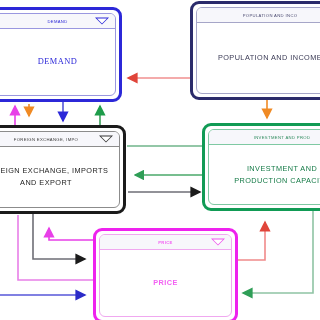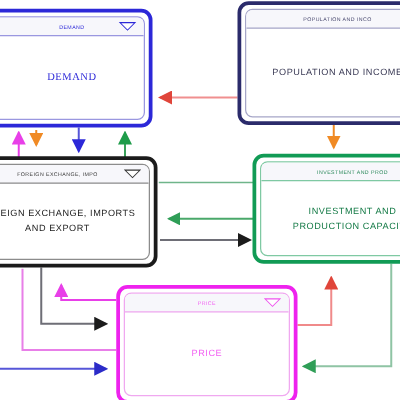--- a/index.html
+++ b/index.html
@@ -106,21 +106,21 @@
   #p-inv .titlebar{border-bottom-color:#7fc9a3;color:#179b57;}
   #p-inv .titlebar-text{color:#2d8a5c;}
   #p-inv .body-text{color:#147a46;}
 
   #p-price{
     left:93px;top:228px;width:145px;height:95px;
     border-width:3px;border-color:#ee22ee;
   }
   #p-price .panel-inner{border-color:#f0a8f0;}
   #p-price .titlebar{border-bottom-color:#f0a8f0;color:#ee55ee;}
-  #p-price .titlebar-text,#p-price .body-text{color:#f261f2;}
+  #p-price .titlebar-text,#p-price .body-text{color:#f261f2;font-weight:bold;}
 </style>
 </head>
 <body>
 
 <div id="stage">
 
   <svg id="wires" viewBox="0 0 320 320" xmlns="http://www.w3.org/2000/svg">
     <defs>
       <marker id="aRed" markerWidth="7" markerHeight="7" refX="6" refY="3.5" orient="auto">
         <path d="M0,0 L7,3.5 L0,7 Z" fill="#e0453a"></path>

